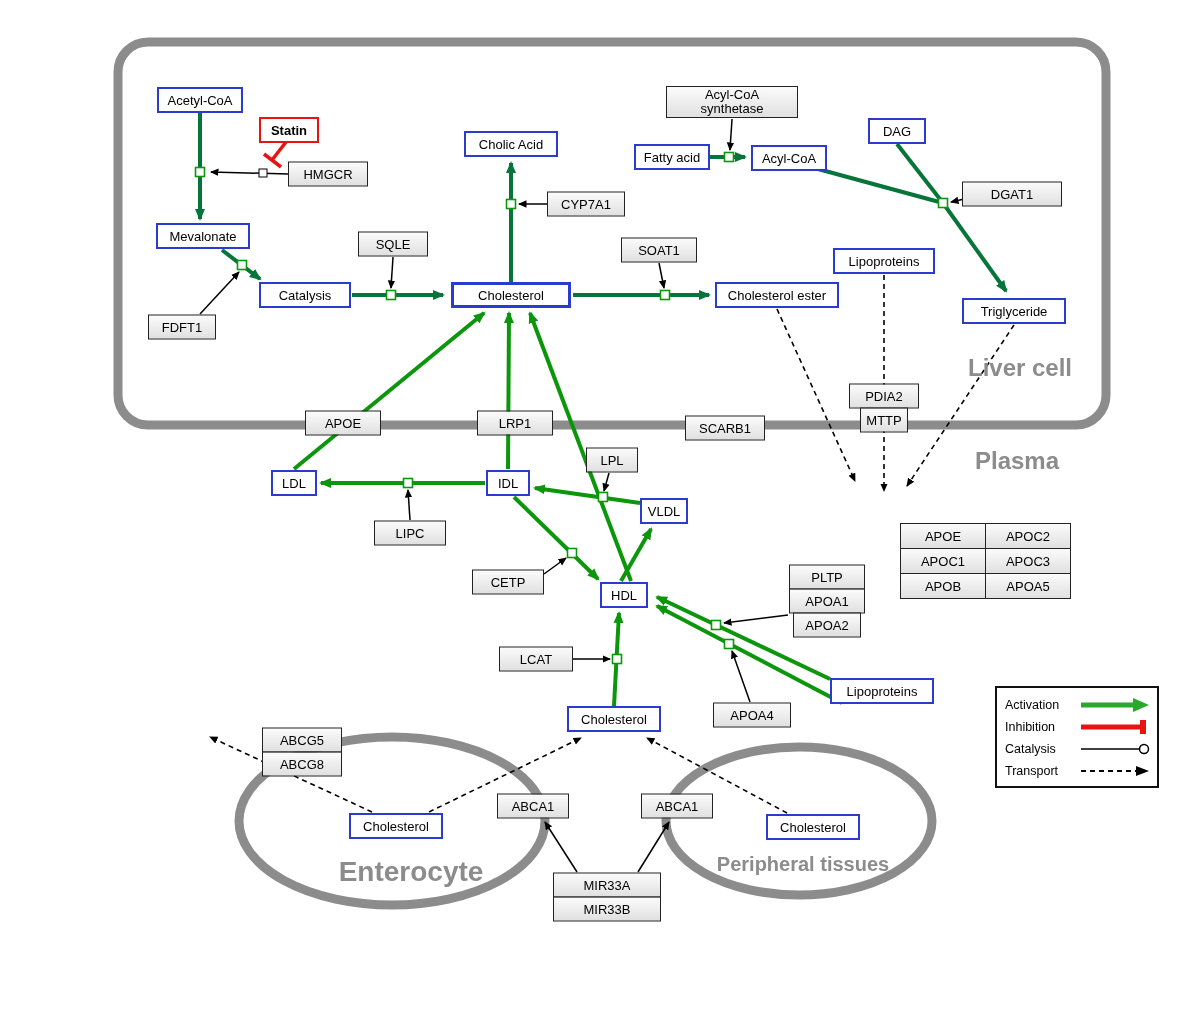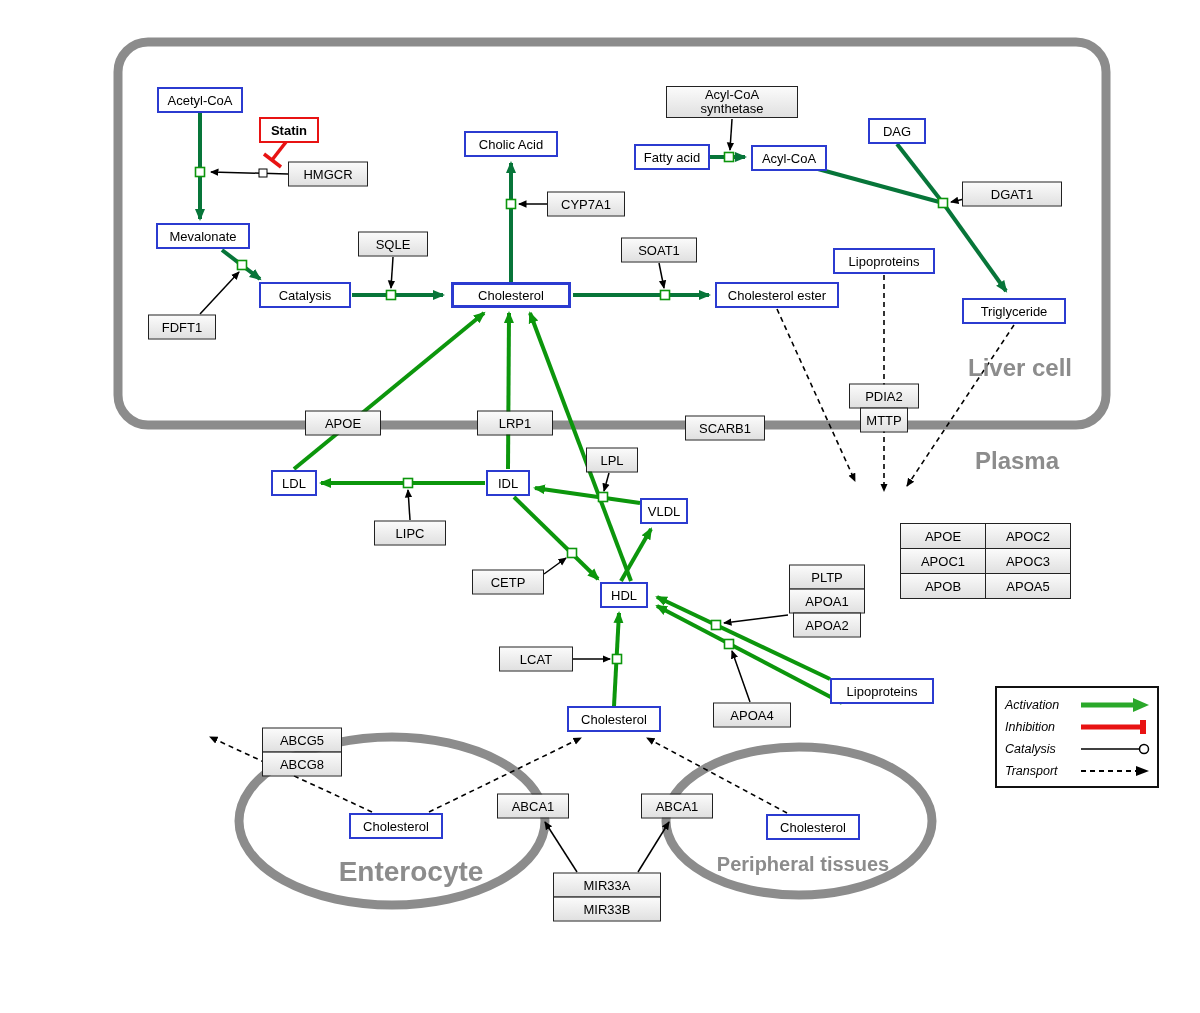--- a/index.html
+++ b/index.html
@@ -18,21 +18,21 @@
                   color:#8c8c8c; z-index:2; white-space:nowrap; }
   .apo-table { position:absolute; left:900px; top:523px; display:grid;
                grid-template-columns:85px 85px; z-index:3;
                border-left:1px solid #222; border-top:1px solid #222; }
   .apo-cell { height:25px; display:flex; align-items:center; justify-content:center;
               font-size:13px; border-right:1px solid #222; border-bottom:1px solid #222;
               background:linear-gradient(180deg,#fbfbfb,#e0e0e0); }
   .legend { position:absolute; left:995px; top:686px; width:164px; height:102px;
             border:2.5px solid #111; background:#fff; z-index:3; padding:6px 4px 4px 8px; }
   .legend-row { display:flex; align-items:center; justify-content:space-between; height:22px; }
-  .legend-row span { font-size:12.5px; color:#000;font-style:italic; }
+  .legend-row span { font-size:12.5px; color:#000; }
 </style>
 </head>
 <body>
 
 <div id="canvas">
 
   <svg id="edges" width="1200" height="1013" viewBox="0 0 1200 1013">
     <defs>
       <marker id="aConv" markerUnits="userSpaceOnUse" markerWidth="14" markerHeight="14" refX="10" refY="6" orient="auto">
         <path d="M0,1 L12,6 L0,11 z" fill="#077539"></path>

